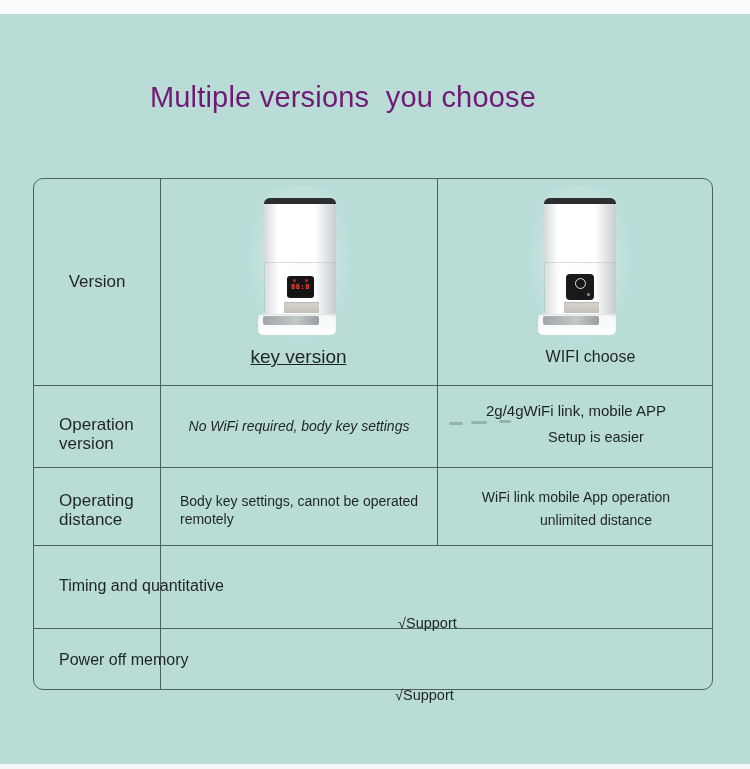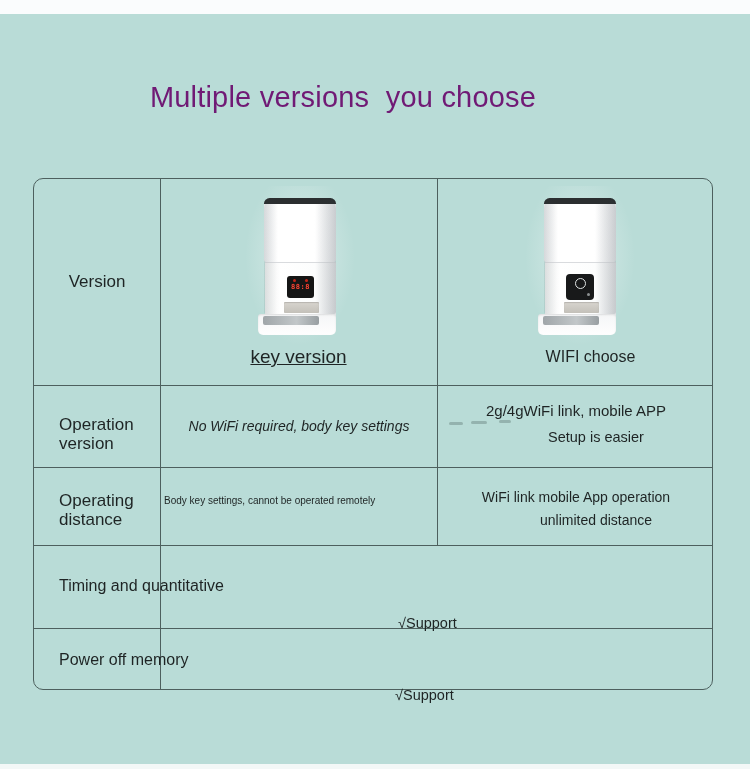--- a/index.html
+++ b/index.html
@@ -35,21 +35,21 @@
   .row-label{left:25px;font-size:17px;line-height:19px;}
   .lbl-op{top:236px;}
   .lbl-dist{top:312px;}
   .lbl-nowrap{left:25px;font-size:16px;white-space:nowrap;z-index:2;}
   .lbl-timing{top:398px;}
   .lbl-power{top:472px;}
 
   .cell-key-op{left:127px;top:206px;width:276px;height:82px;display:flex;align-items:center;justify-content:center;font-size:14px;text-align:left;font-style:italic;}
   .cell-wifi-op{left:404px;top:219px;width:276px;font-size:15px;line-height:26px;text-align:center;}
   .cell-wifi-op .l2{text-indent:40px;font-size:14.5px;}
-  .cell-key-dist{left:130px;top:313px;width:274px;font-size:10px;line-height:18px;text-align:left;}
+  .cell-key-dist{left:146px;top:313px;width:274px;font-size:14px;line-height:18px;text-align:left;}
   .cell-wifi-dist{left:404px;top:307px;width:276px;font-size:14px;line-height:23px;text-align:center;}
   .cell-wifi-dist .l2{text-indent:40px;}
   .val-support{position:absolute;font-size:14.5px;margin-top:36px;}
   .val-timing{left:364px;top:400px;}
   .val-power{left:361px;top:472px;}
 
   .artifact{position:absolute;height:3px;border-radius:2px;background:rgba(70,92,90,.32);}
   .a1{left:415px;top:243px;width:14px;}
   .a2{left:437px;top:242px;width:16px;}
   .a3{left:465px;top:241px;width:12px;}

